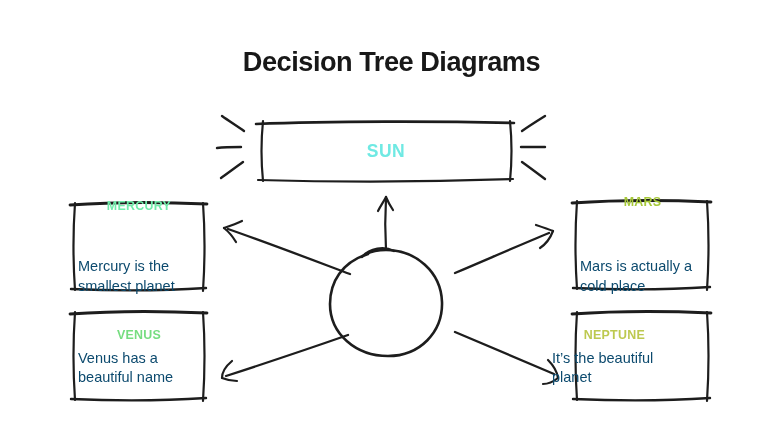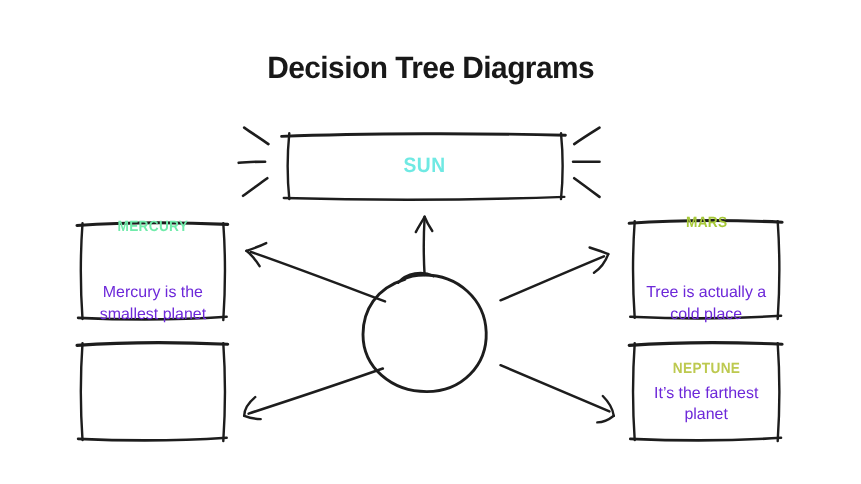--- a/index.html
+++ b/index.html
@@ -28,28 +28,28 @@
   .node {
     position: absolute;
     display: flex; flex-direction: column; align-items: center; justify-content: center;
     gap: 7px;
   }
   .node-label {
     font-size: 13.5px; font-weight: 800; letter-spacing: 0.3px;
     transform: scaleX(0.92);
   }
   .node-desc {
-    font-size: 14.5px; line-height: 1.32; color: #6d28d9;
-    text-align: center;
+    font-size: 14.5px; line-height: 1.32; color: #0c4a6e;
+    text-align: left;
   }
 
   #node-mercury { left: 78px;  top: 200px; width: 122px; height: 74px; gap: 44px; }
   #node-venus   { left: 78px;  top: 310px; width: 122px; height: 74px; }
   #node-mars    { left: 580px; top: 198px; width: 124px; height: 74px; gap: 48px; }
-  #node-neptune { left: 580px; top: 310px; width: 124px; height: 74px; }
+  #node-neptune { left: 552px; top: 310px; width: 124px; height: 74px; }
 
   #node-earth {
     left: 334px; top: 252px; width: 104px; height: 80px;
     gap: 6px;
   }
   #node-earth .node-label { font-size: 15.5px; }
   #node-earth .node-desc { font-size: 14.5px; }
 </style>
 </head>
 <body>
@@ -144,24 +144,28 @@
   <h1 class="page-title">Decision Tree Diagrams</h1>
 
   <div class="sun-label" style="color: rgb(111, 233, 227);">SUN</div>
 
 
   <div class="node" id="node-mercury">
     <div class="node-label" style="color: rgb(112, 235, 170);">MERCURY</div>
     <div class="node-desc">Mercury is the smallest planet</div>
   </div>
 
+  <div class="node" id="node-venus">
+    <div class="node-label" style="color: rgb(118, 221, 128);">VENUS</div>
+    <div class="node-desc">Venus has a beautiful name</div>
+  </div>
 
   <div class="node" id="node-mars">
     <div class="node-label" style="color: rgb(166, 200, 56);">MARS</div>
-    <div class="node-desc">Tree is actually a cold place</div>
+    <div class="node-desc">Mars is actually a cold place</div>
   </div>
 
   <div class="node" id="node-neptune">
     <div class="node-label" style="color: rgb(189, 201, 79);">NEPTUNE</div>
-    <div class="node-desc">It’s the farthest planet</div>
+    <div class="node-desc">It’s the beautiful planet</div>
   </div>
 
 </div>
 
 </body></html>

